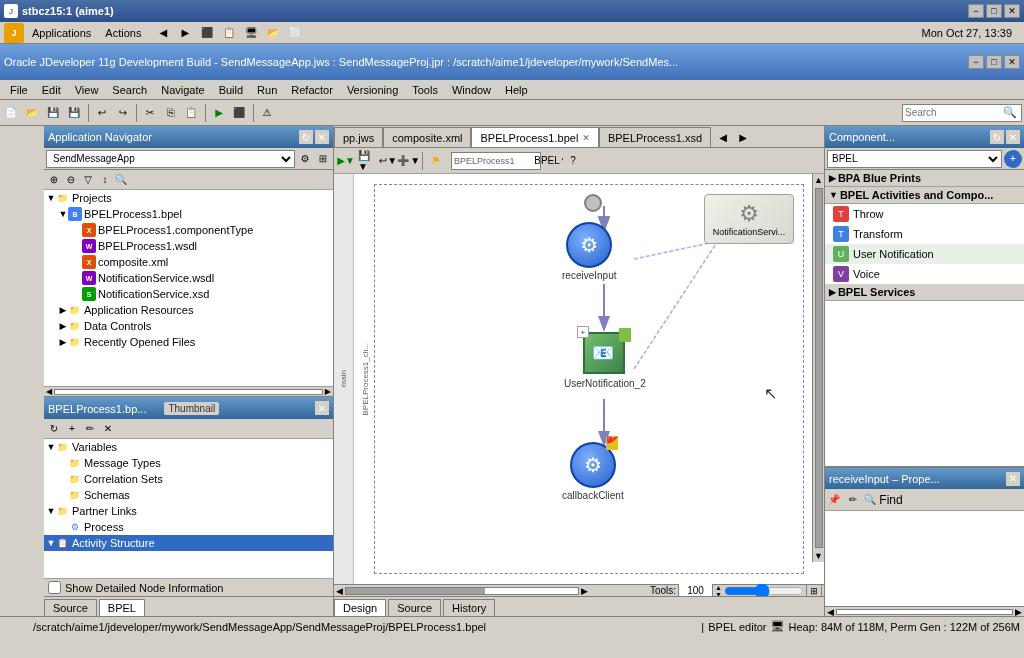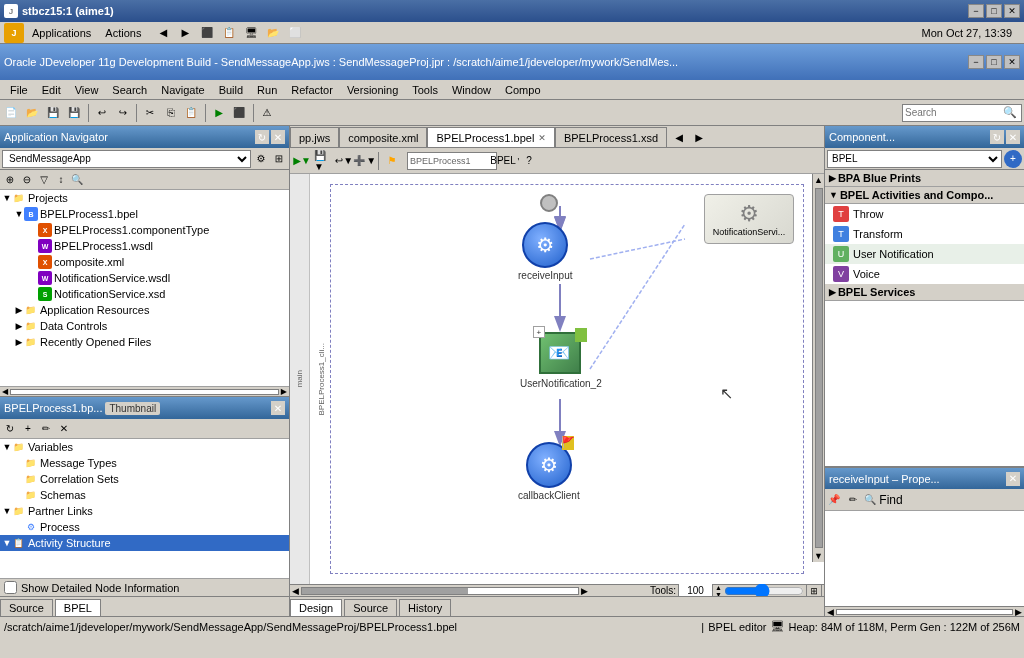--- a/index.html
+++ b/index.html
@@ -80,20 +80,21 @@
       background: white;
       height: 18px;
       width: 120px;
     }
     .search-box input { border: none; outline: none; font-size: 10px; width: 100px; padding: 0 2px; }
 
     
     .main-content {
       display: flex;
       height: calc(658px - 22px - 22px - 20px - 20px - 26px - 22px - 20px);
+      padding-left: 44px;
       
     }
 
     
     .left-panel {
       width: 290px;
       display: flex;
       flex-direction: column;
       border-right: 1px solid #808080;
       background: #f0efe8;
@@ -414,21 +415,21 @@
   <span class="menu-item">Edit</span>
   <span class="menu-item">View</span>
   <span class="menu-item">Search</span>
   <span class="menu-item">Navigate</span>
   <span class="menu-item">Build</span>
   <span class="menu-item">Run</span>
   <span class="menu-item">Refactor</span>
   <span class="menu-item">Versioning</span>
   <span class="menu-item">Tools</span>
   <span class="menu-item">Window</span>
-  <span class="menu-item">Compo</span>
+  <span class="menu-item">Help</span>
 </div>
 
 <div class="toolbar">
   <div class="toolbar-btn">📄</div>
   <div class="toolbar-btn">📂</div>
   <div class="toolbar-btn">💾</div>
   <div class="toolbar-btn">💾</div>
   <div class="toolbar-sep"></div>
   <div class="toolbar-btn">↩</div>
   <div class="toolbar-btn">↪</div>
@@ -529,21 +530,21 @@
     </div>
 
     <div style="height:10px;background:#d4d0c8;border-top:1px solid #a0a0a0;display:flex;align-items:center;justify-content:flex-end;padding:0 2px;">
       <span style="font-size:8px;cursor:pointer;">◀</span>
       <span style="flex:1;height:6px;background:white;border:1px solid #808080;margin:0 2px;"></span>
       <span style="font-size:8px;cursor:pointer;">▶</span>
     </div>
 
     <div class="structure-panel">
       <div class="structure-header">
-        <div style="display:flex;align-items:center;gap:3px;">
+        <div style="display:flex;align-items:flex-end;gap:18px;">
           <span>BPELProcess1.bp...</span>
           <span style="font-size:10px;background:#d4d0c8;color:#333;padding:1px 4px;cursor:pointer;border-radius:2px;">Thumbnail</span>
         </div>
         <div style="display:flex;gap:2px;">
           <div class="toolbar-btn" style="width:14px;height:14px;color:white;">✕</div>
         </div>
       </div>
       <div class="structure-toolbar">
         <div class="toolbar-btn" style="width:16px;height:16px;">↻</div>
         <div class="toolbar-btn" style="width:16px;height:16px;">+</div>
@@ -820,18 +821,18 @@
     <div style="height:10px;background:#d4d0c8;border-top:1px solid #808080;display:flex;align-items:center;padding:0 2px;gap:2px;">
       <span style="font-size:9px;cursor:pointer;">◀</span>
       <div style="flex:1;height:6px;background:white;border:1px solid #808080;"></div>
       <span style="font-size:9px;cursor:pointer;">▶</span>
     </div>
   </div>
 
 </div>
 
 <div class="status-bar">
-  <span style="flex:1;overflow:hidden;text-overflow:ellipsis;white-space:nowrap;">/scratch/aime1/jdeveloper/mywork/SendMessageApp/SendMessageProj/BPELProcess1.bpel</span>
+  <span style="flex:1;overflow:hidden;text-overflow:ellipsis;white-space:nowrap;margin-left:29px;">/scratch/aime1/jdeveloper/mywork/SendMessageApp/SendMessageProj/BPELProcess1.bpel</span>
   <span>|</span>
   <span>BPEL editor</span>
   <span>🖥</span>
   <span>Heap: 84M of 118M, Perm Gen : 122M of 256M</span>
 </div>
 
 </body></html>

